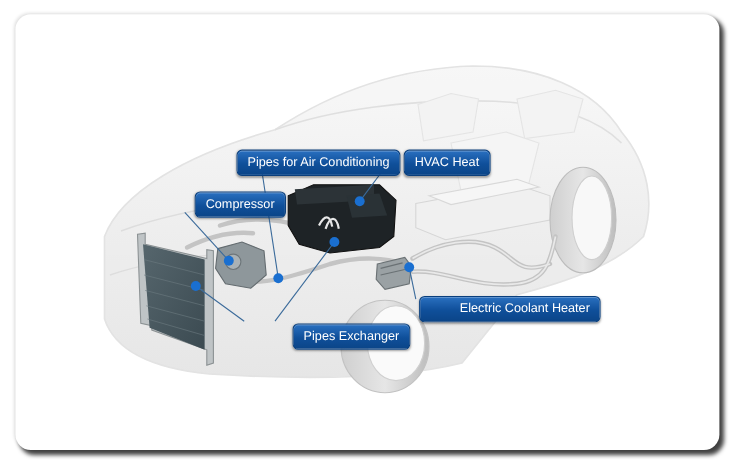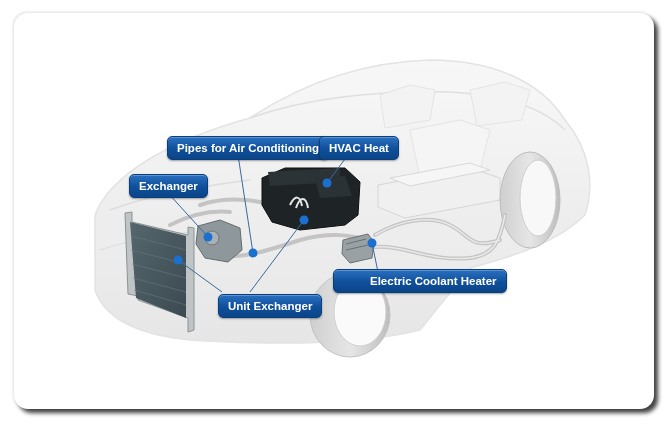--- a/index.html
+++ b/index.html
@@ -9,25 +9,26 @@
   }
   .frame {
     position: absolute; left: 14px; top: 13px; width: 640px; height: 396px;
     background: #ffffff; border-radius: 14px;
     box-shadow: 4px 4px 4px rgba(0,0,0,0.75), -1px -1px 3px rgba(0,0,0,0.12);
     overflow: hidden;
   }
   .scene { position: absolute; left: 0; top: 0; width: 668px; height: 424px; }
   .label {
     position: absolute; height: 22px; line-height: 22px; padding: 0 9px;
-    color: #ffffff; font-weight: bold; font-size: 11.5px; white-space: nowrap;
+    color: #ffffff; font-weight: normal; font-size: 11.5px; white-space: nowrap;
     border-radius: 5px;
     background: linear-gradient(#2a70c0, #0f4f9a 55%, #0b4588);
     box-shadow: 0 1px 2px rgba(0,0,0,0.35), inset 0 1px 0 rgba(255,255,255,0.25);
     border: 1px solid #0a3f7d;
+    margin-left: 48px;
   }
 </style>
 </head>
 <body>
 
 <div class="frame">
   <svg class="scene" style="left:-14px; top:-13px;" viewBox="0 0 668 424" width="668" height="424">
     <defs>
       <linearGradient id="bodyg" x1="0" y1="0" x2="0" y2="1">
         <stop offset="0" stop-color="#f7f7f7"></stop>
@@ -128,16 +129,16 @@
       <circle cx="253" cy="253" r="4.5"></circle>
       <circle cx="327" cy="183" r="4.5"></circle>
       <circle cx="304" cy="220" r="4.5"></circle>
       <circle cx="178" cy="260" r="4.5"></circle>
       <circle cx="372" cy="243" r="4.5"></circle>
     </g>
   </svg>
 
   <div class="label" style="left:153px; top:123px;">Pipes for Air Conditioning</div>
   <div class="label" style="left:305px; top:123px;">HVAC Heat</div>
-  <div class="label" style="left:115px; top:161px;">Exchanger</div>
-  <div class="label" style="left:204px; top:281px;">Unit Exchanger</div>
+  <div class="label" style="left:115px; top:161px;">Compressor</div>
+  <div class="label" style="left:204px; top:281px;">Pipes Exchanger</div>
   <div class="label" style="left:319px; top:256px;padding-left:36px;">Electric Coolant Heater</div>
 </div>
 
 </body></html>

